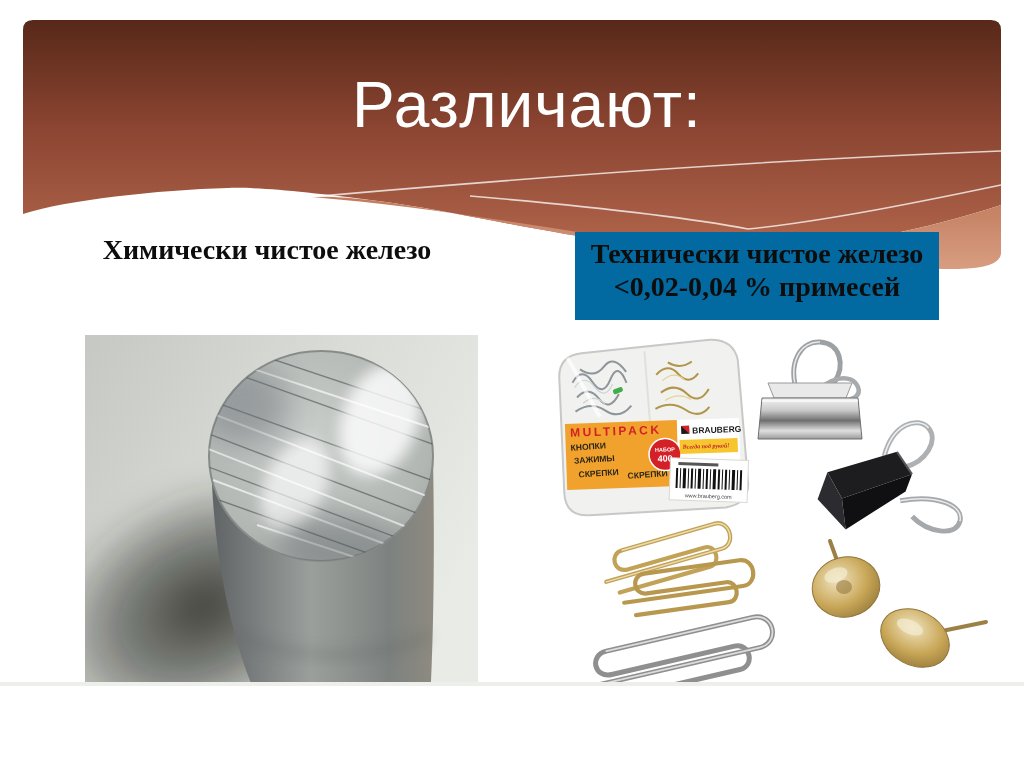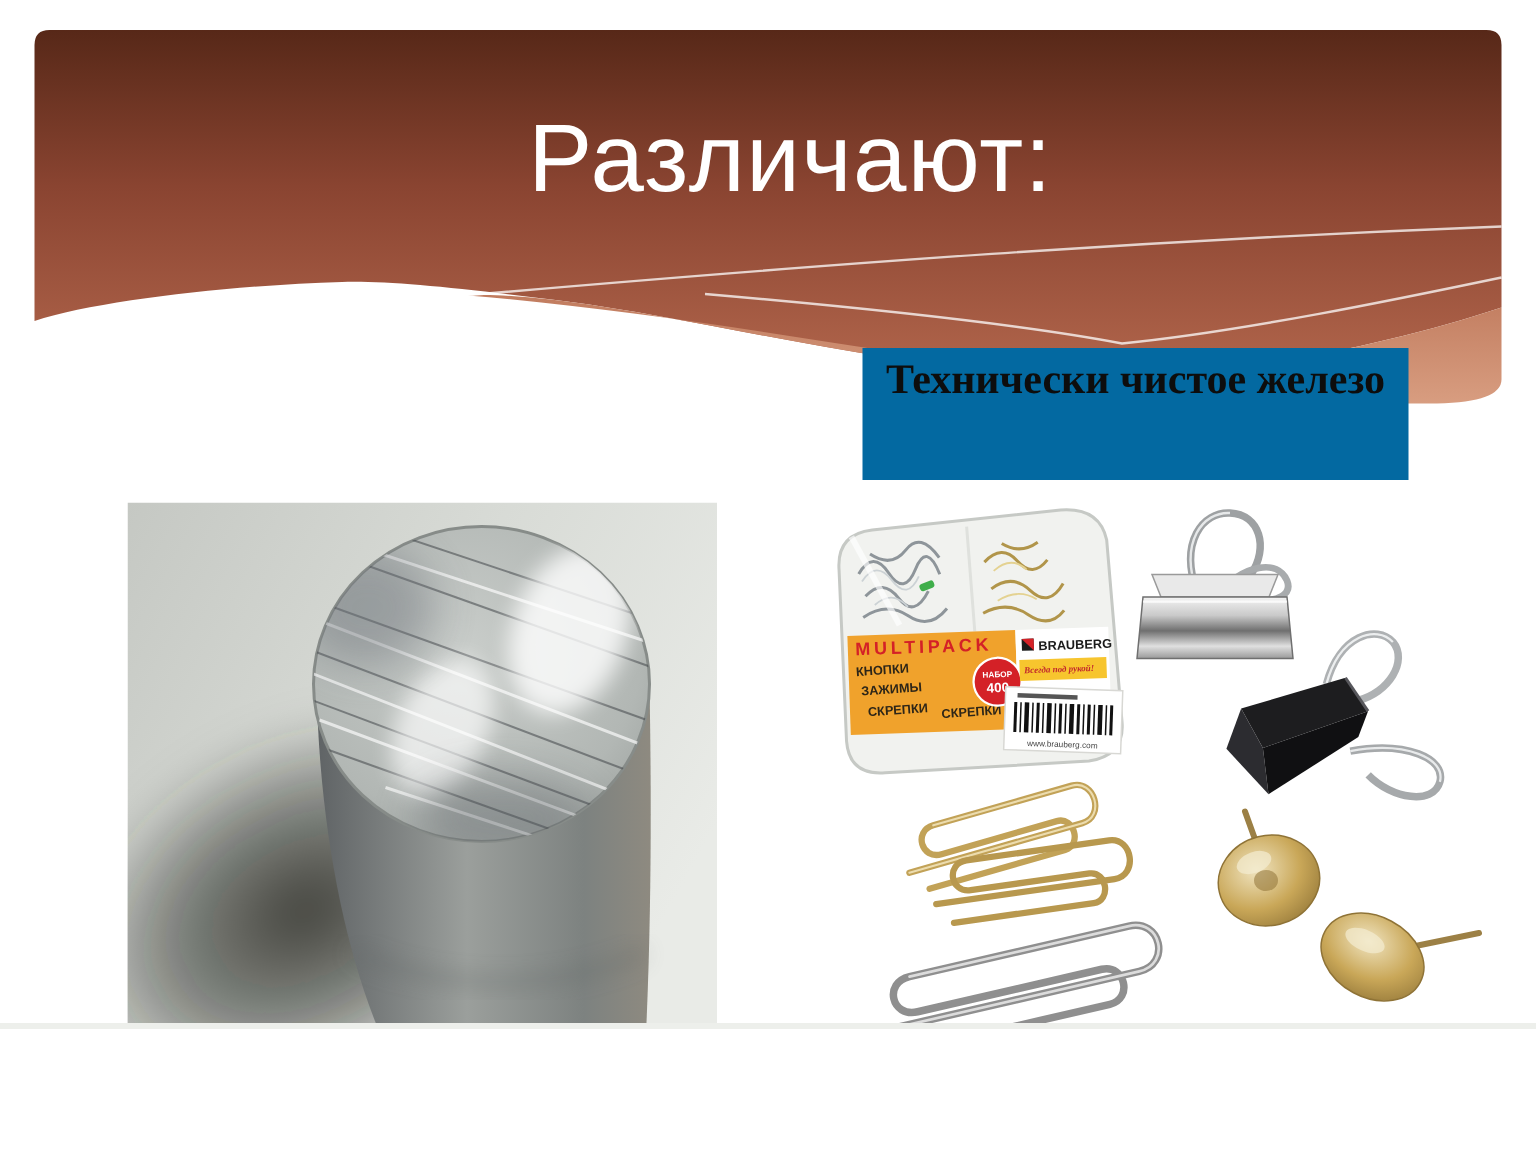--- a/index.html
+++ b/index.html
@@ -63,25 +63,27 @@
          C920,232 812,252 740,252
          C618,252 478,214 378,201
          C350,197.5 328,196 312,197 Z" fill="url(#gSalmon)"></path>
     <path d="M298,198 C560,175 770,160 1001,151" fill="none" stroke="rgba(255,255,255,0.75)" stroke-width="1.6"></path>
     <path d="M470,196 C620,209 706,221 748,229 C828,221 934,199 1001,185" fill="none" stroke="rgba(255,255,255,0.75)" stroke-width="1.6"></path>
   </svg>
 
   <div class="slide-title">Различают:</div>
 
   <div class="heading heading-left">
+    <div>Химически чистое железо</div>
   </div>
 
   <div class="heading-box-right">
     <div class="heading heading-right">
       <div>Технически чистое железо</div>
+      <div>&lt;0,02-0,04 % примесей</div>
     </div>
   </div>
 
   <div class="photo photo-left">
     <svg width="393" height="390" viewBox="0 0 393 390">
       <defs>
         <linearGradient id="pbg" x1="0" y1="0" x2="1" y2="0.55">
           <stop offset="0" stop-color="#c5c8c3"></stop>
           <stop offset="0.5" stop-color="#d8dbd6"></stop>
           <stop offset="1" stop-color="#e9ebe7"></stop>

